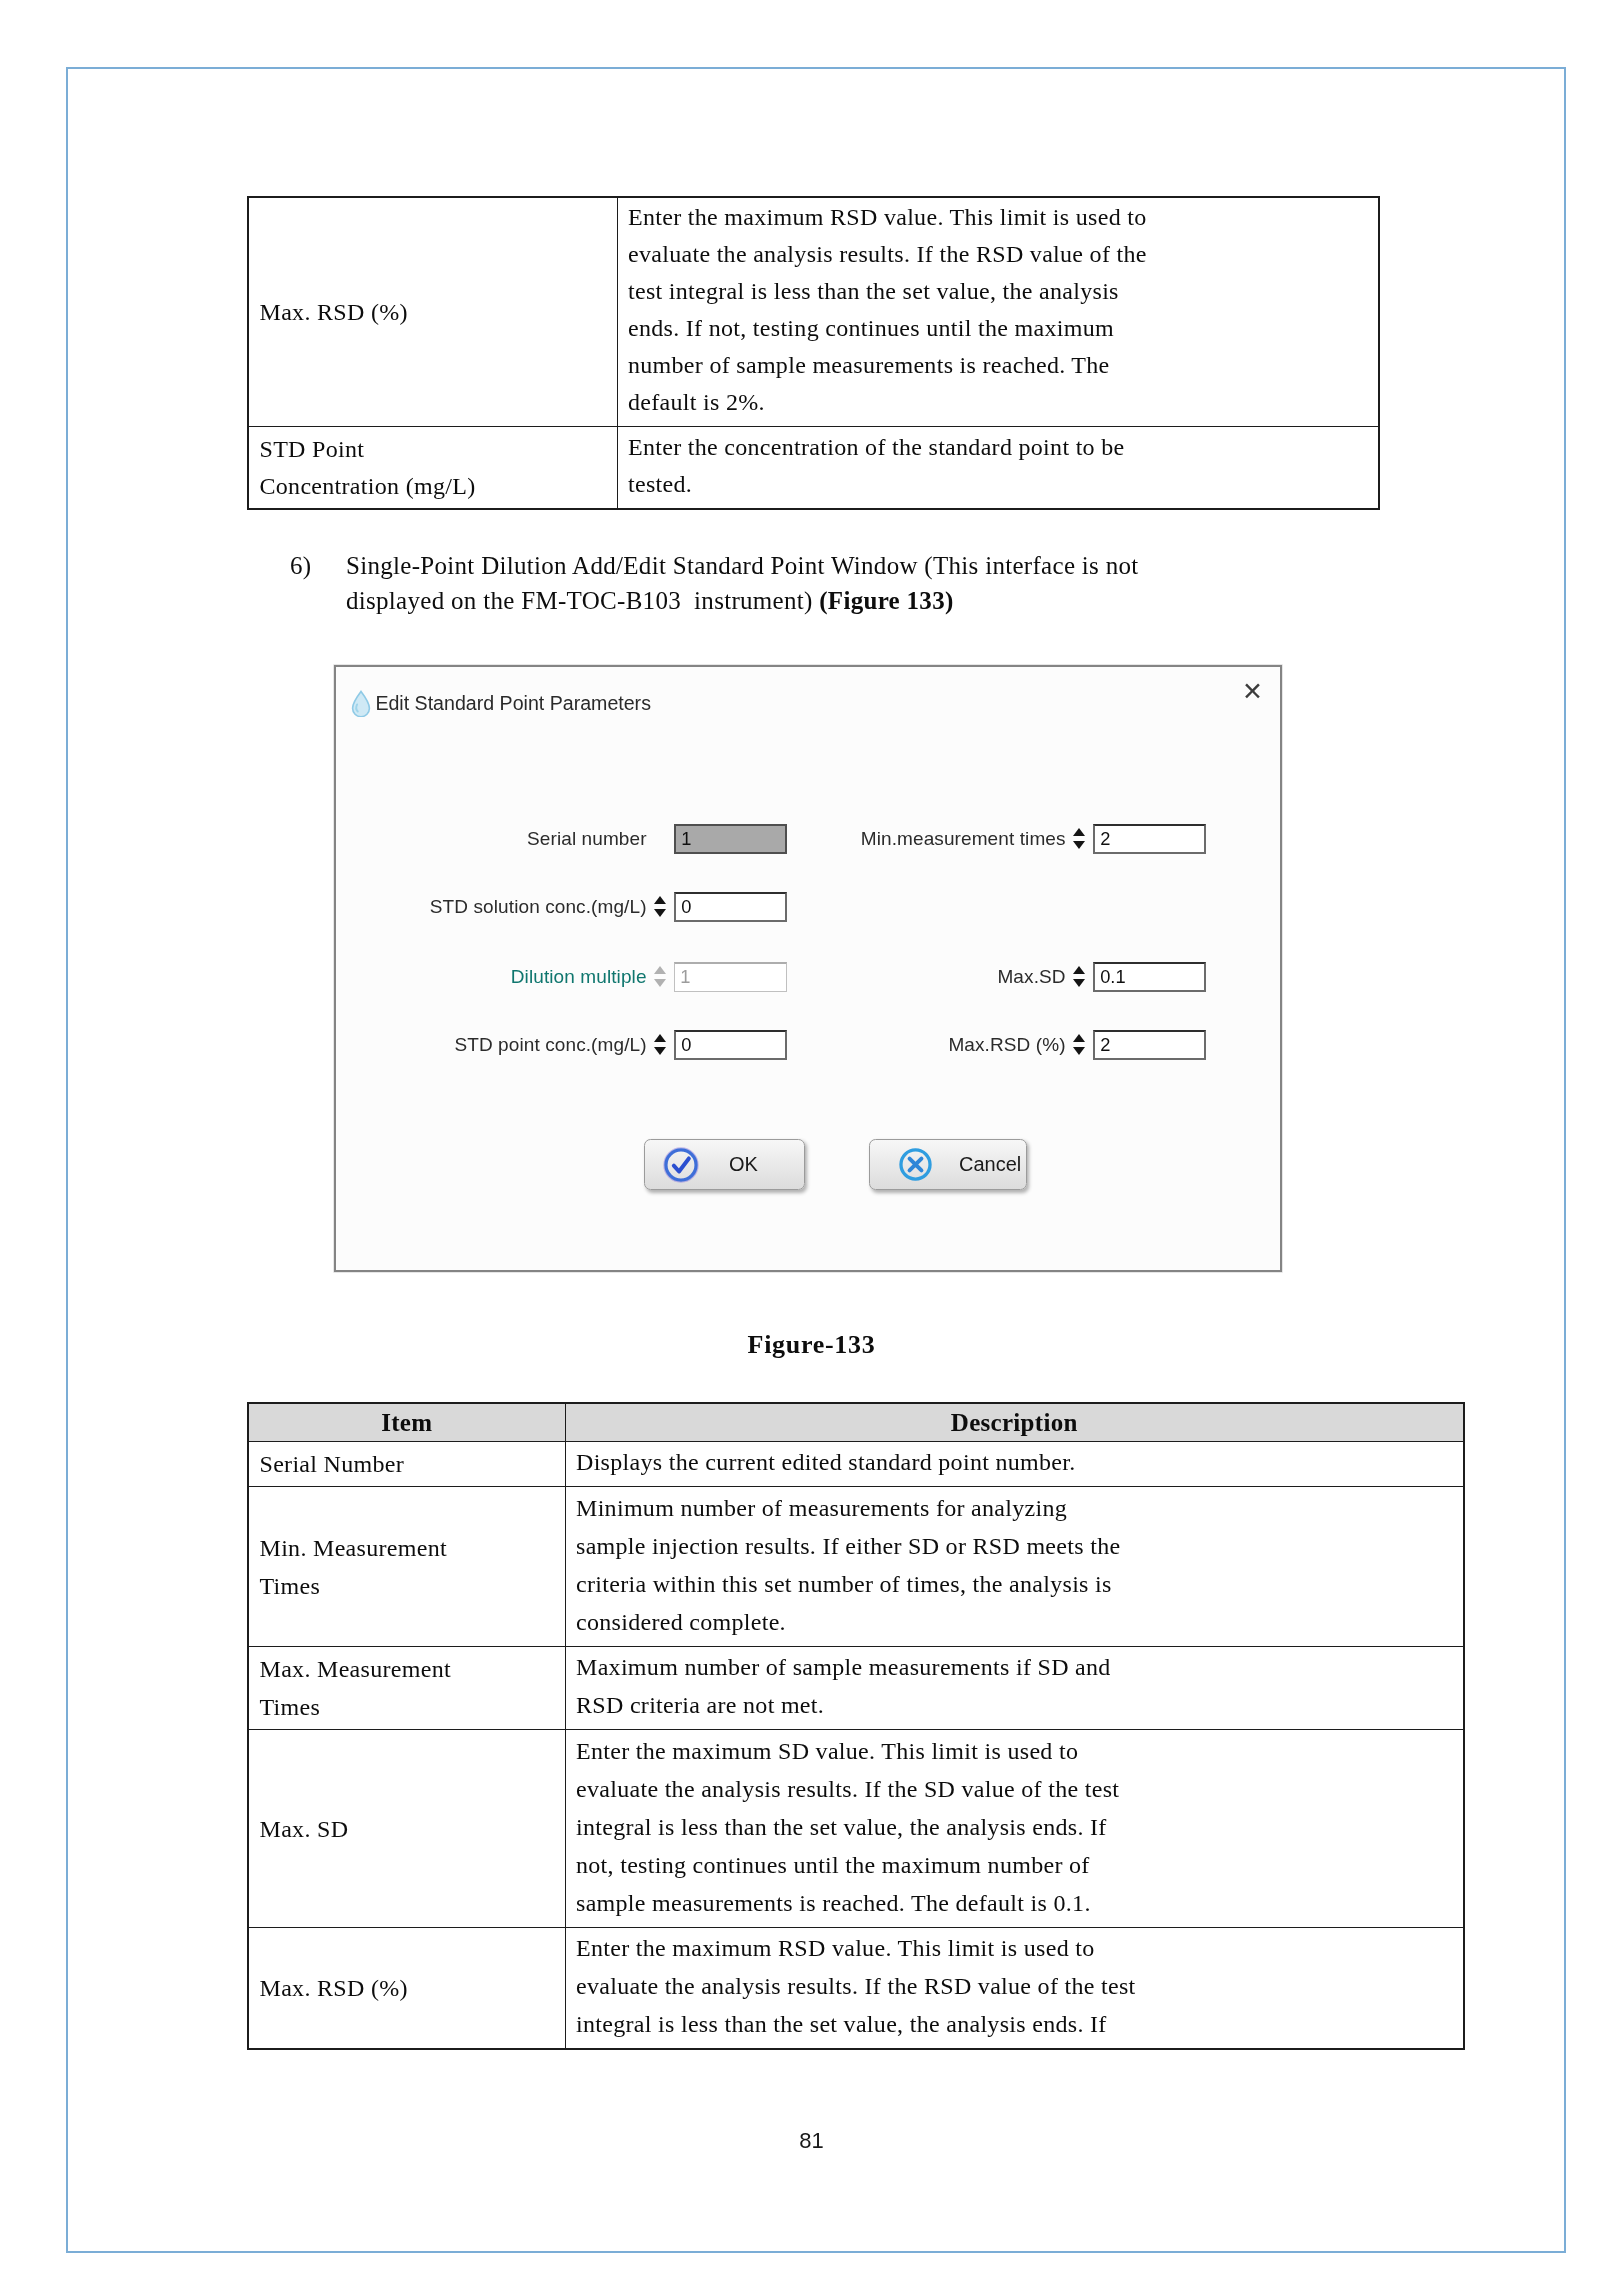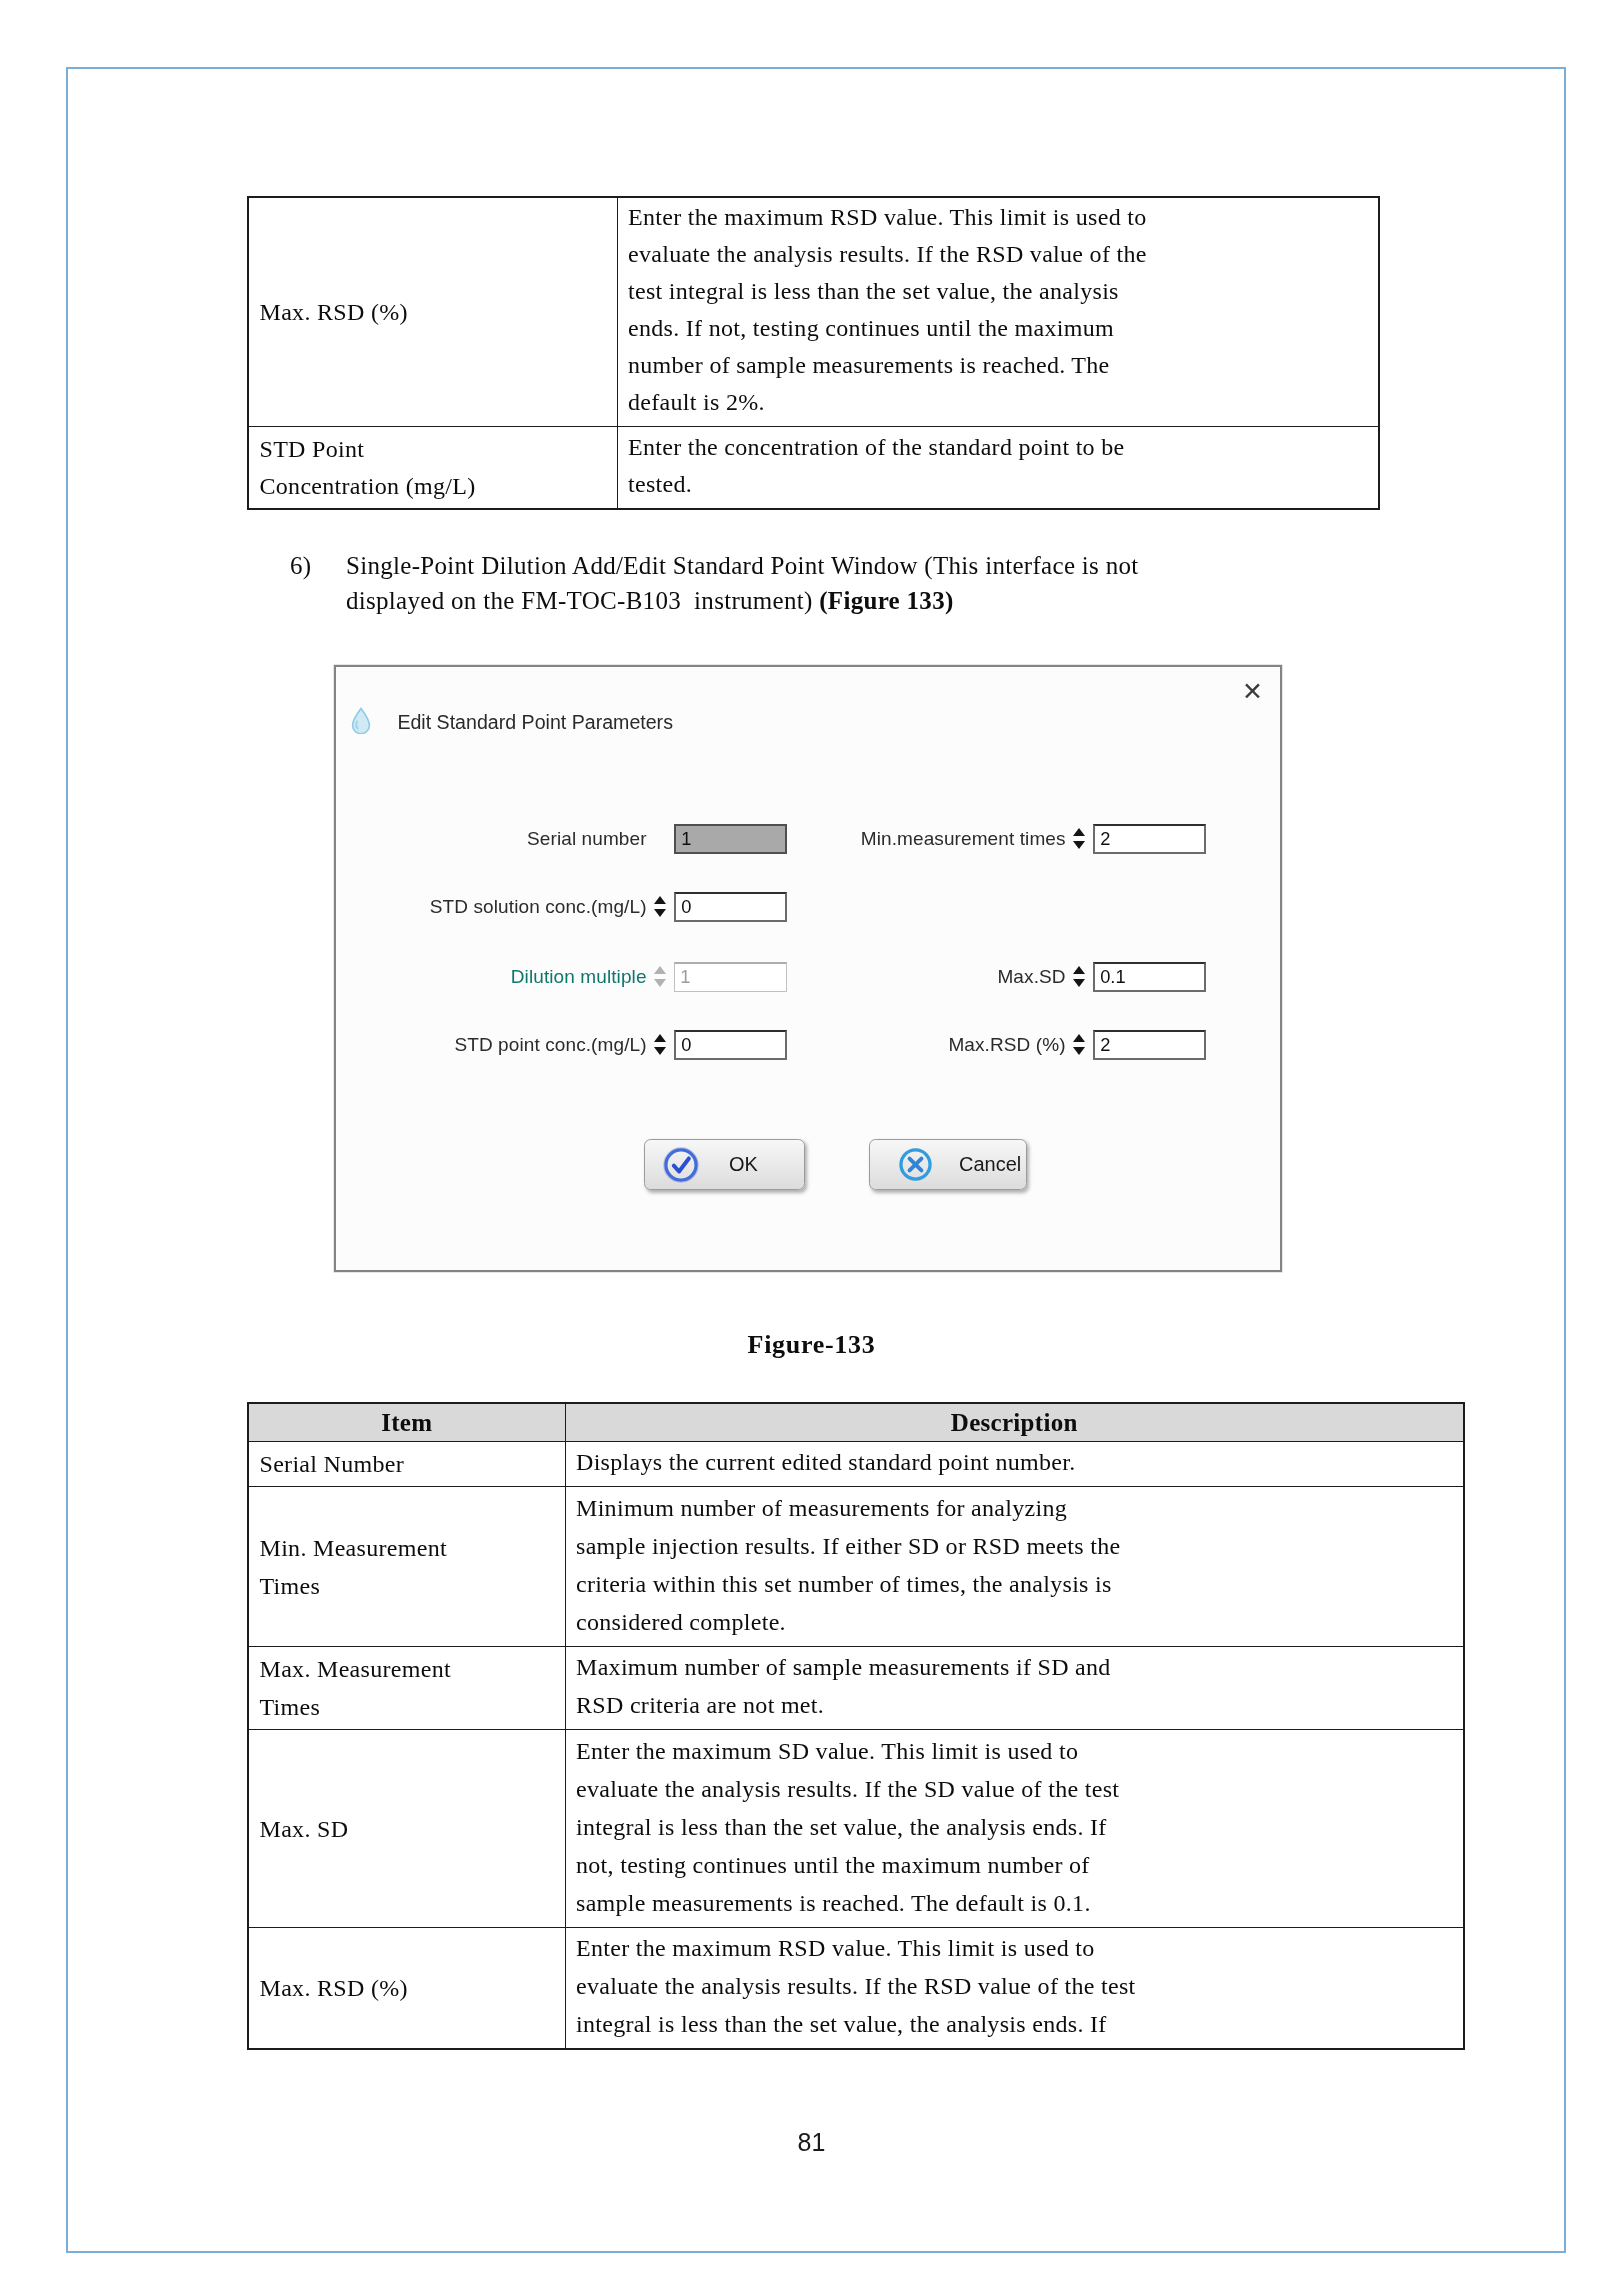--- a/index.html
+++ b/index.html
@@ -29,28 +29,28 @@
   .item6 { position:absolute; left:290px; top:548px; width:1184px; display:flex;
            font-size:25px; line-height:35px; letter-spacing:0.3px; }
   .item6 .num { width:56px; flex:none; }
   .item6 .txt { white-space:pre-wrap; }
   .item6 .txt b { font-weight:bold; }
 
   
   .figcap  { position:absolute; left:0; top:1330px; width:1623px; text-align:center;
              font-size:26px; font-weight:bold; letter-spacing:0.7px; }
   .pagenum { position:absolute; left:0; top:2128px; width:1623px; text-align:center;
-             font-family:"Liberation Sans", sans-serif; font-size:25px; color:#1a1a1a; }
+             font-family:"Liberation Sans", sans-serif; font-size:22px; color:#1a1a1a; }
 
   
   .dialog { position:absolute; left:334px; top:665px; width:948px; height:607px;
             background:#fcfcfc; border:2px solid #848484; box-shadow:0 0 0 0.7px #dcdcdc;
             font-family:"Liberation Sans", sans-serif; }
-  .dlg-head { position:absolute; left:14.4px; top:30px; right:52px; height:37px;
-              display:flex; align-items:flex-end; gap:25px; }
+  .dlg-head { position:absolute; left:14.4px; top:18px; right:52px; height:37px;
+              display:flex; align-items:center; gap:3px; }
   .dlg-title { font-size:19.6px; color:#2a2a2a; }
   .dlg-close { position:absolute; right:17px; top:11.8px; font-size:25px; color:#3c3c3c;
                line-height:1; cursor:default; background:none; border:none;
                font-family:"Liberation Sans", sans-serif; }
 
   .frow { position:absolute; height:41px; display:flex; align-items:center; gap:6.5px; }
   .frow.colL { left:51px;  width:400px; }
   .frow.colR { left:458px; width:412px; }
   .frow .lbl { flex:1; text-align:right; font-size:19px; color:#2b2b2b; letter-spacing:0.1px; }
   .r1 { top:151px; } .r2 { top:219px; } .r3 { top:289px; } .r4 { top:357px; }

